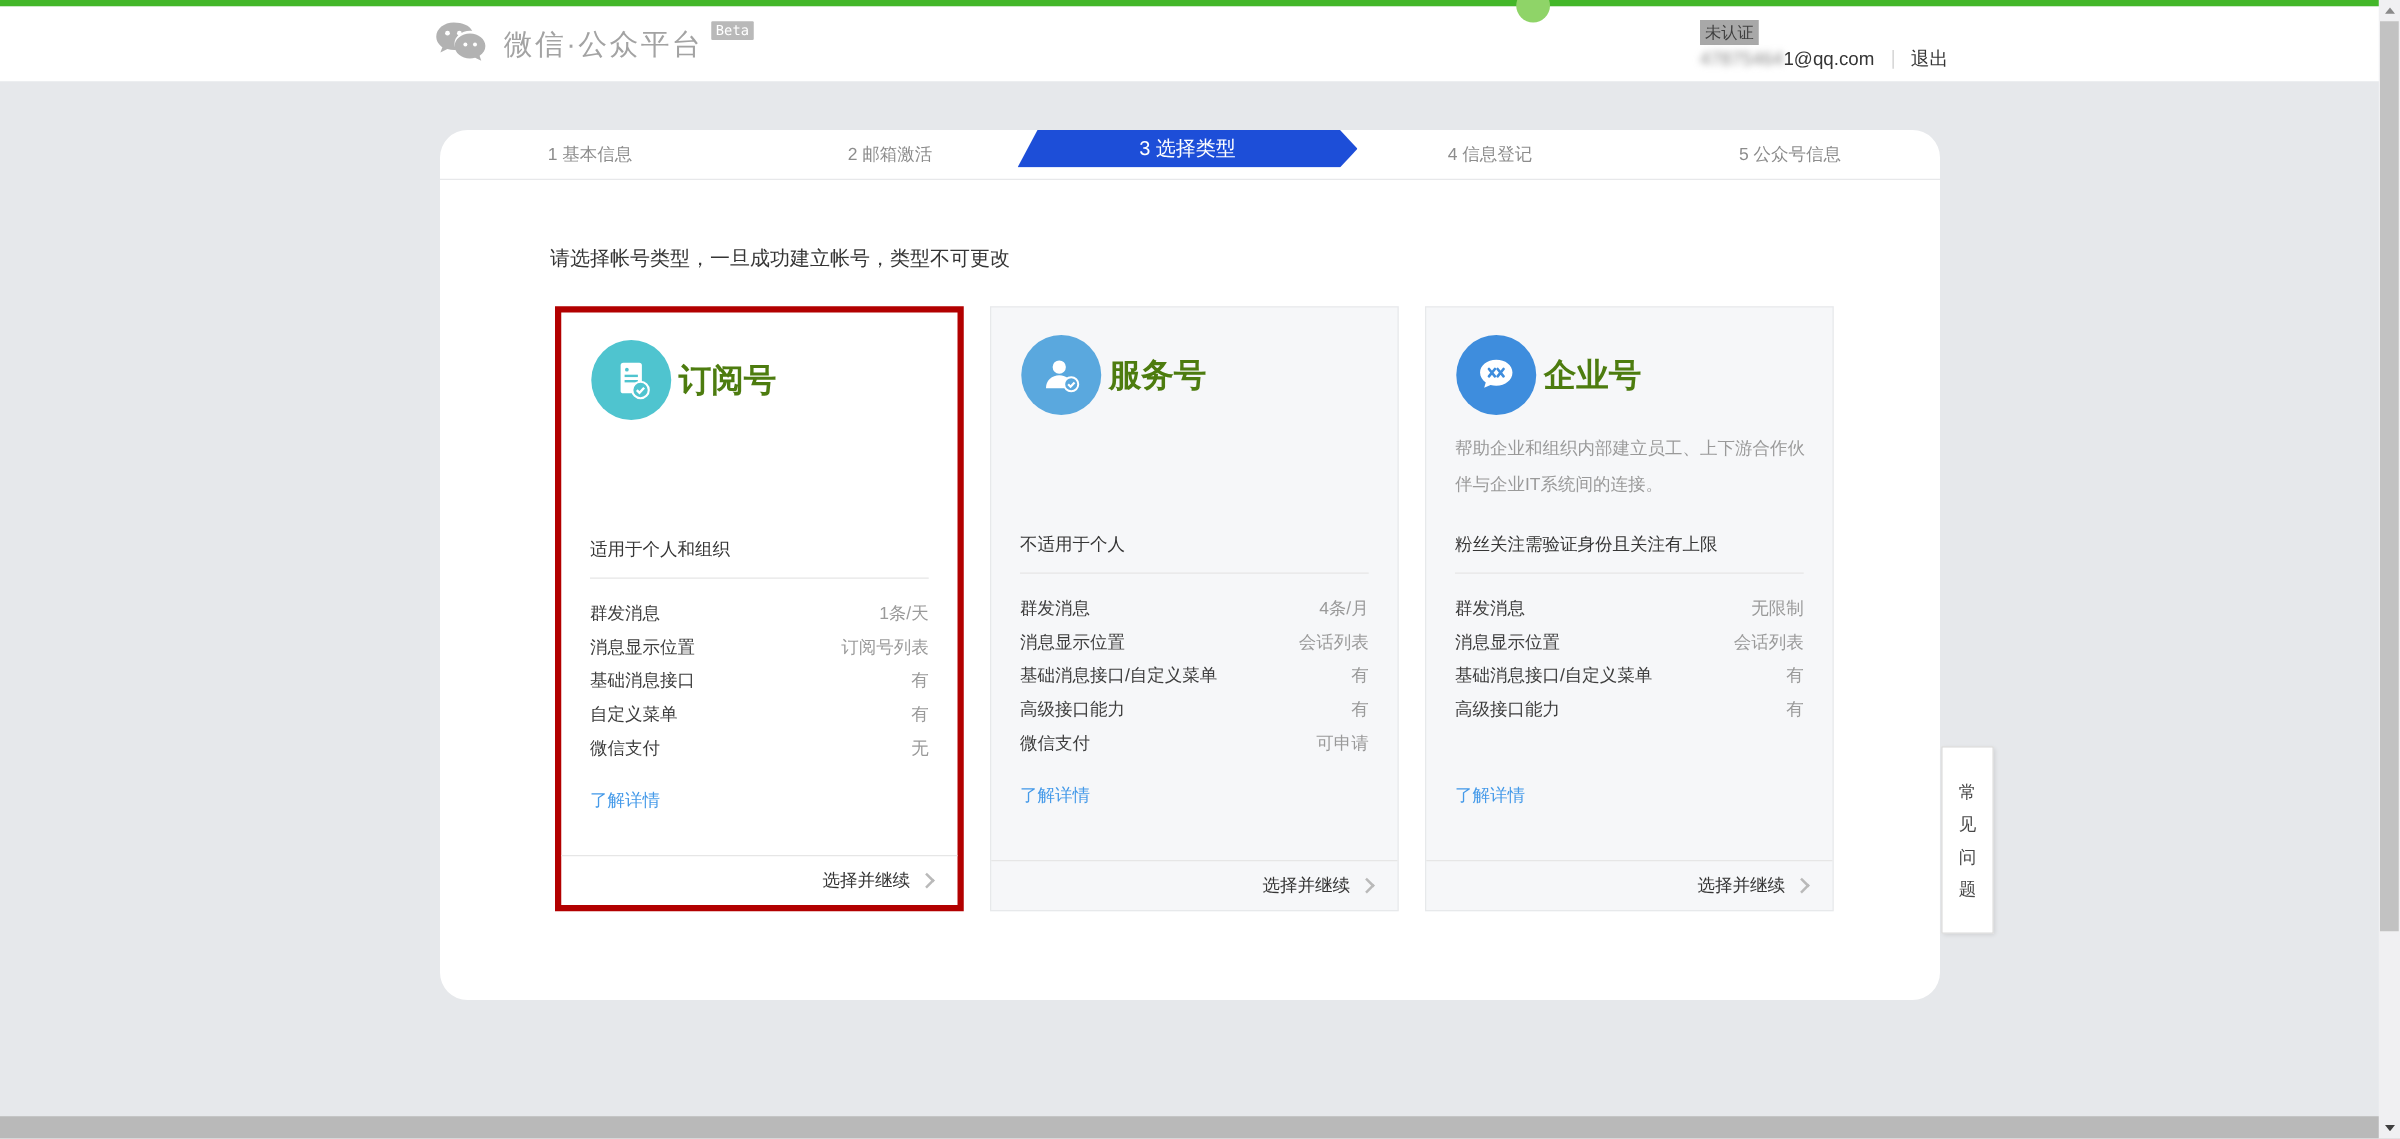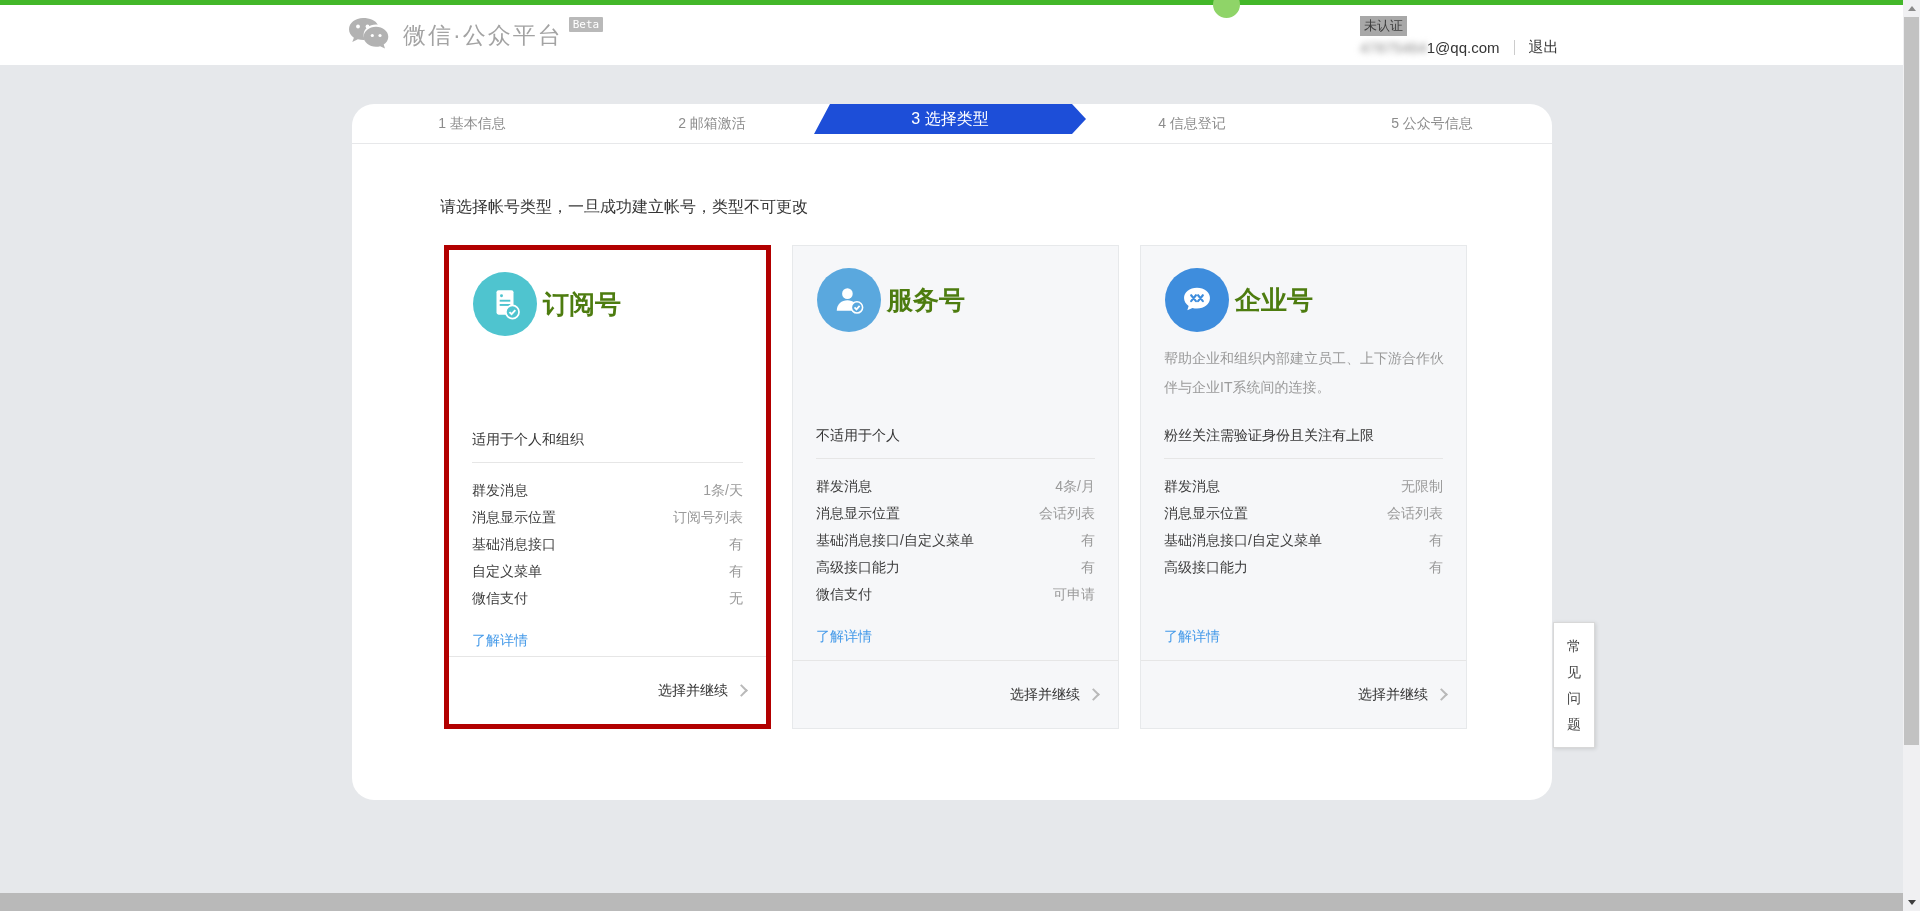--- a/index.html
+++ b/index.html
@@ -47,29 +47,29 @@
   .icon-circle { width:64px; height:64px; border-radius:50%; display:flex; align-items:center; justify-content:center; }
   .ic-teal { background:#4fc4cf; } .ic-blue { background:#5aa8de; } .ic-deepblue { background:#3e8ddd; }
   .card-title { font-size:26px; color:#4d7c0f; margin-left:6px;font-weight:bold; }
   .card-desc { position:absolute; top:98px; left:23px; right:21px; font-size:14px; color:#9a9a9a; line-height:29px; }
   .card-suit { position:absolute; top:181px; left:23px; font-size:14px; color:#353535; }
   .card-hr { position:absolute; top:212px; left:23px; right:23px; height:1px; background:#e6e6e6; }
   .card-specs { position:absolute; top:227px; left:23px; right:23px; }
   .spec-row { display:flex; justify-content:space-between; align-items:center; height:27px; font-size:14px; }
   .spec-label { color:#3d3d3d;text-align:right; } .spec-value { color:#9a9a9a; }
   .card-link { position:absolute; top:382px; left:23px; font-size:14px; color:#459ae9; cursor:pointer; }
-  .card-foot { position:absolute; bottom:0; left:0; right:0; height:68px; border-top:1px solid #e6e6e6;
+  .card-foot { position:absolute; bottom:0; left:0; right:0; height:40px; border-top:1px solid #e6e6e6;
                display:flex; align-items:center; justify-content:flex-end; padding-right:18px;
                font-size:14px; color:#353535; cursor:pointer; }
   .chevron { width:9px; height:9px; border-top:2px solid #b9b9b9; border-right:2px solid #b9b9b9;
              transform:rotate(45deg); margin-left:9px; margin-right:2px; }
 
   
   .faq-tab { position:absolute; left:1553px; top:597px; width:42px; background:#fff; border:1px solid #d8d8d8;
-             box-shadow:1px 1px 4px rgba(0,0,0,0.12); padding:10px 0; text-align:center; cursor:pointer;margin-top:25px; }
+             box-shadow:1px 1px 4px rgba(0,0,0,0.12); padding:22px 0; text-align:center; cursor:pointer; }
   .faq-text { display:inline-block; width:16px; word-break:break-all; font-size:14px; line-height:26px; color:#484848; }
 
   
   .bottom-bar { position:absolute; bottom:0; left:0; width:100%; height:18px; background:#b9b9b9; }
 
   
   .scrollbar { position:absolute; right:0; top:0; width:17px; height:911px; background:#f0f0f2; z-index:10; }
   .sb-btn { position:absolute; left:0; width:17px; height:17px; display:flex; align-items:center; justify-content:center; }
   .sb-up { top:0; } .sb-down { bottom:0; }
   .tri-up { width:0; height:0; border-left:4px solid transparent; border-right:4px solid transparent;

